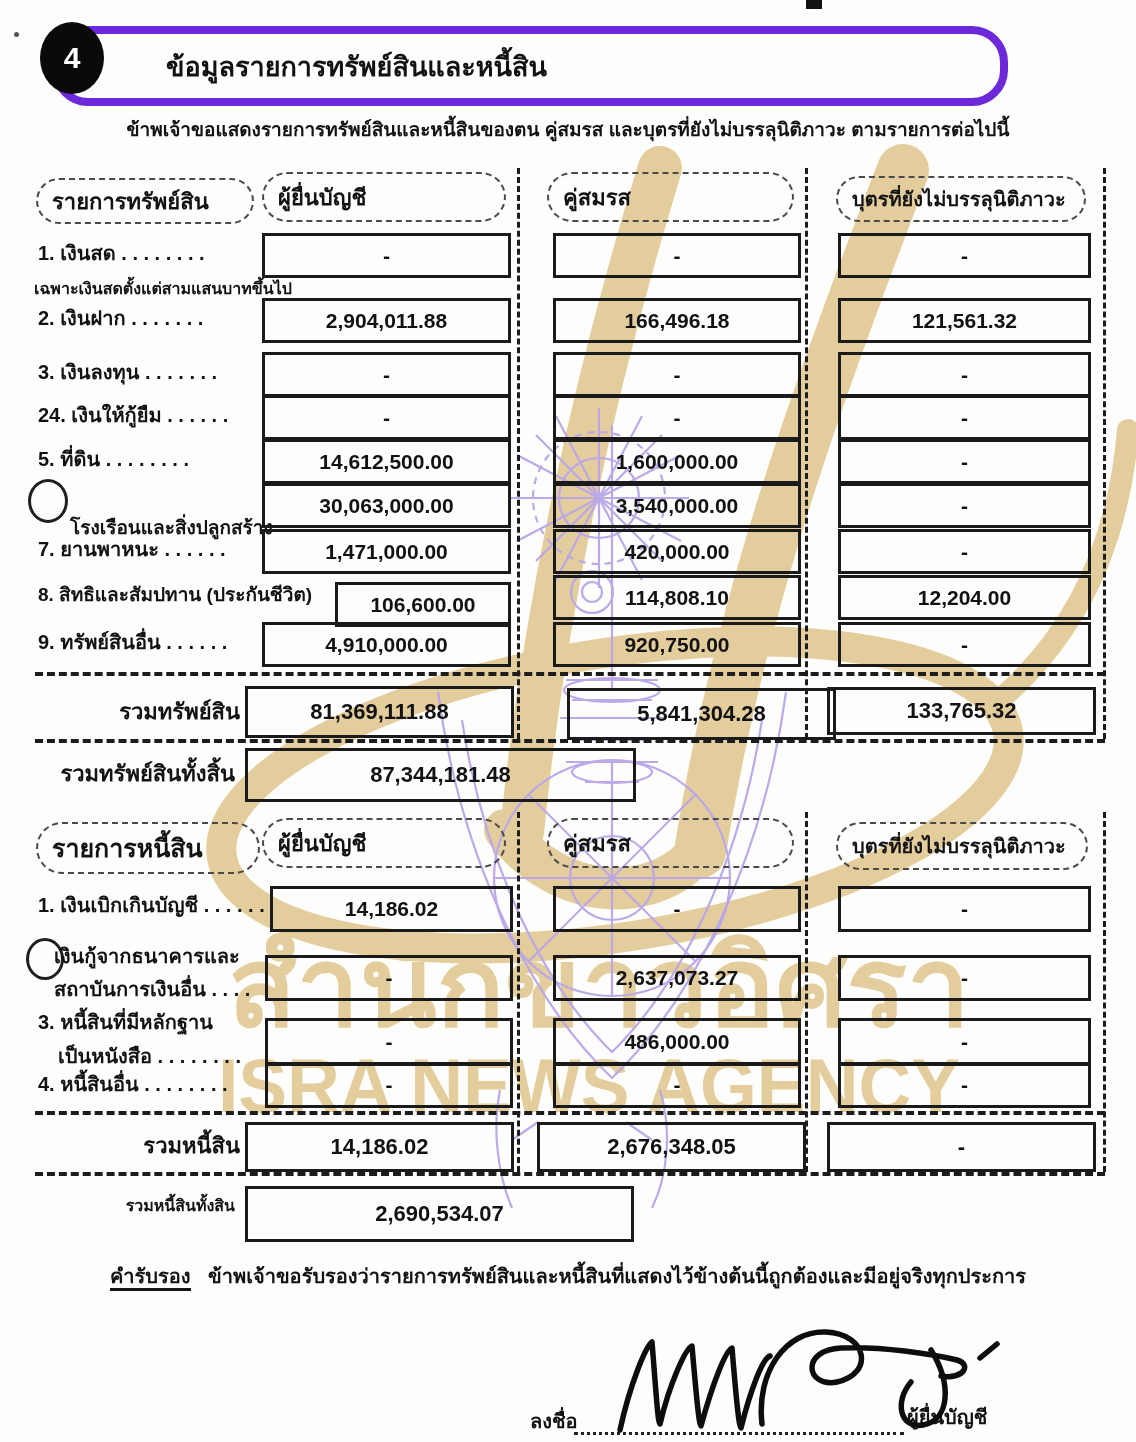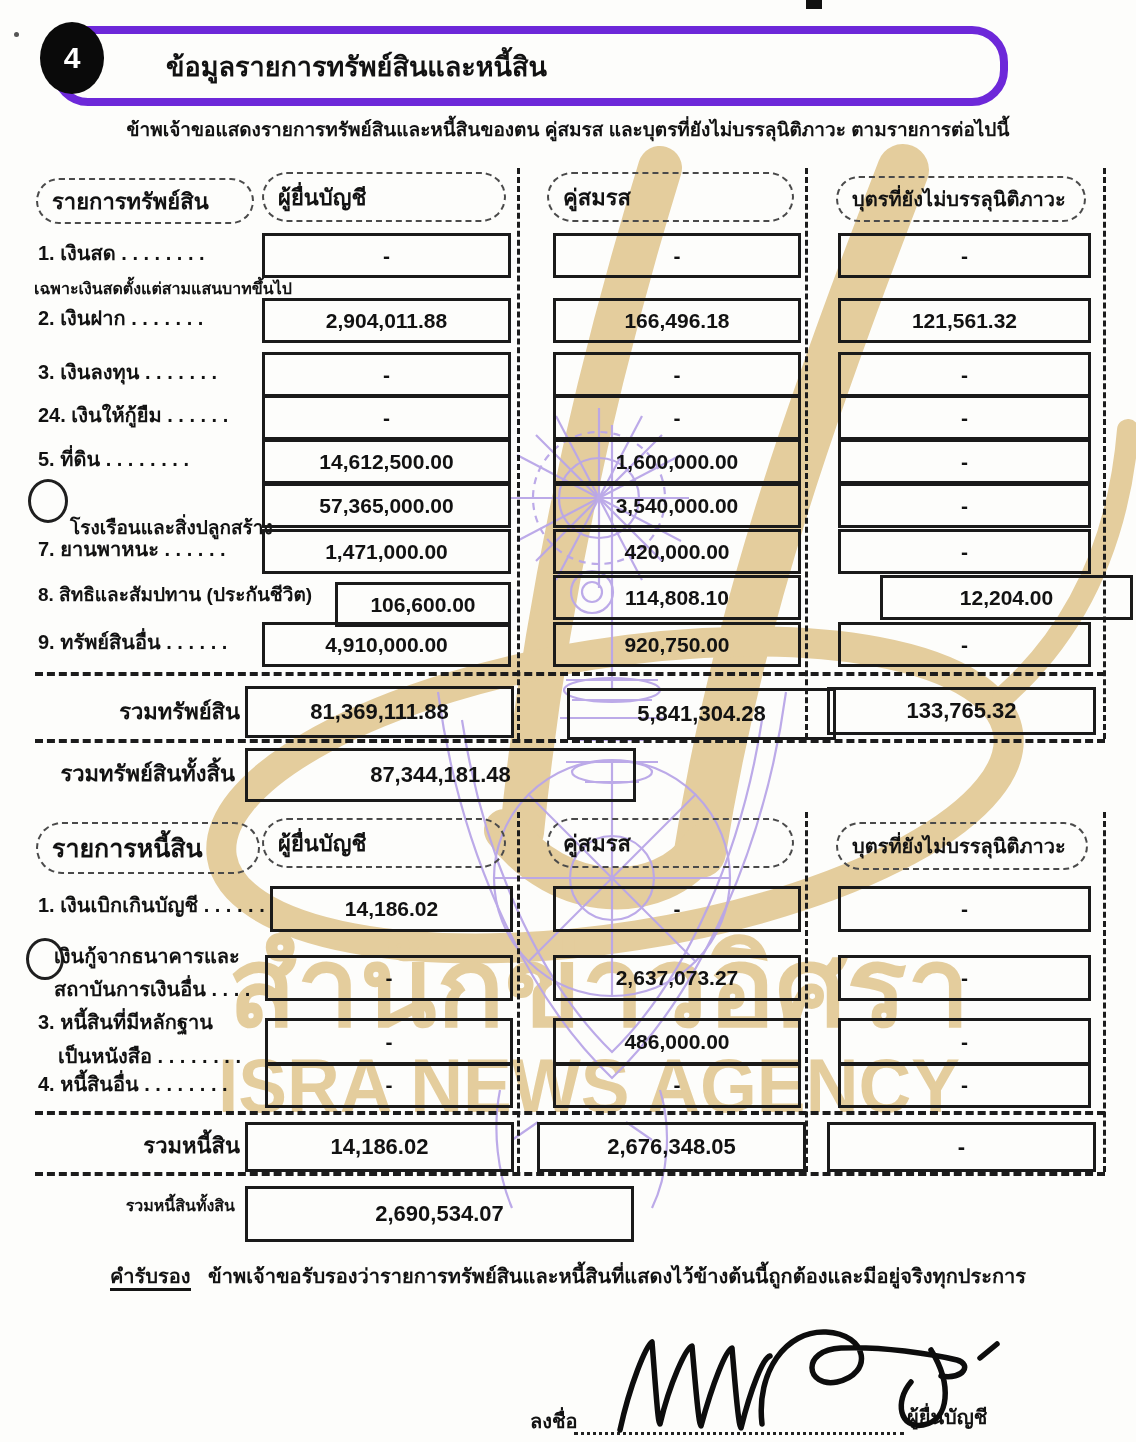--- a/index.html
+++ b/index.html
@@ -139,33 +139,33 @@
     <div class="vbox" style="left:553px;top:395px;width:242px;height:39px;">-</div>
     <div class="vbox" style="left:838px;top:395px;width:247px;height:39px;">-</div>
 
     <div class="lbl" style="left:38px;top:447px;">5.  ที่ดิน  . . . . . . . .</div>
     <div class="vbox" style="left:262px;top:439px;width:243px;height:39px;">14,612,500.00</div>
     <div class="vbox" style="left:553px;top:439px;width:242px;height:39px;">1,600,000.00</div>
     <div class="vbox" style="left:838px;top:439px;width:247px;height:39px;">-</div>
 
     <div class="circle-mark" style="left:28px;top:479px;width:34px;height:38px;"></div>
     <div class="lbl" style="left:70px;top:516px;font-size:19px;">โรงเรือนและสิ่งปลูกสร้าง</div>
-    <div class="vbox" style="left:262px;top:483px;width:243px;height:39px;">57,365,000.00</div>
+    <div class="vbox" style="left:262px;top:483px;width:243px;height:39px;">30,063,000.00</div>
     <div class="vbox" style="left:553px;top:483px;width:242px;height:39px;">3,540,000.00</div>
     <div class="vbox" style="left:838px;top:483px;width:247px;height:39px;">-</div>
 
     <div class="lbl" style="left:38px;top:537px;">7.  ยานพาหนะ  . . . . . .</div>
     <div class="vbox" style="left:262px;top:529px;width:243px;height:39px;">1,471,000.00</div>
     <div class="vbox" style="left:553px;top:529px;width:242px;height:39px;">420,000.00</div>
     <div class="vbox" style="left:838px;top:529px;width:247px;height:39px;">-</div>
 
     <div class="lbl" style="left:38px;top:583px;font-size:19px;">8.  สิทธิและสัมปทาน (ประกันชีวิต)</div>
     <div class="vbox" style="left:335px;top:582px;width:170px;height:39px;">106,600.00</div>
     <div class="vbox" style="left:553px;top:575px;width:242px;height:39px;">114,808.10</div>
-    <div class="vbox" style="left:838px;top:575px;width:247px;height:39px;margin-left:42px;">12,204.00</div>
+    <div class="vbox" style="left:838px;top:575px;width:247px;height:39px;">12,204.00</div>
 
     <div class="lbl" style="left:38px;top:630px;">9.  ทรัพย์สินอื่น  . . . . . .</div>
     <div class="vbox" style="left:262px;top:622px;width:243px;height:39px;">4,910,000.00</div>
     <div class="vbox" style="left:553px;top:622px;width:242px;height:39px;">920,750.00</div>
     <div class="vbox" style="left:838px;top:622px;width:247px;height:39px;">-</div>
 
     <div class="hdash" style="left:35px;top:672px;width:1070px;"></div>
     <div class="lbl ta-r" style="left:55px;top:698px;width:185px;font-size:22px;">รวมทรัพย์สิน</div>
     <div class="vbox" style="left:245px;top:686px;width:263px;height:46px;font-size:22px;">81,369,111.88</div>
     <div class="vbox" style="left:537px;top:688px;width:263px;height:46px;font-size:22px;margin-left:30px;">5,841,304.28</div>

